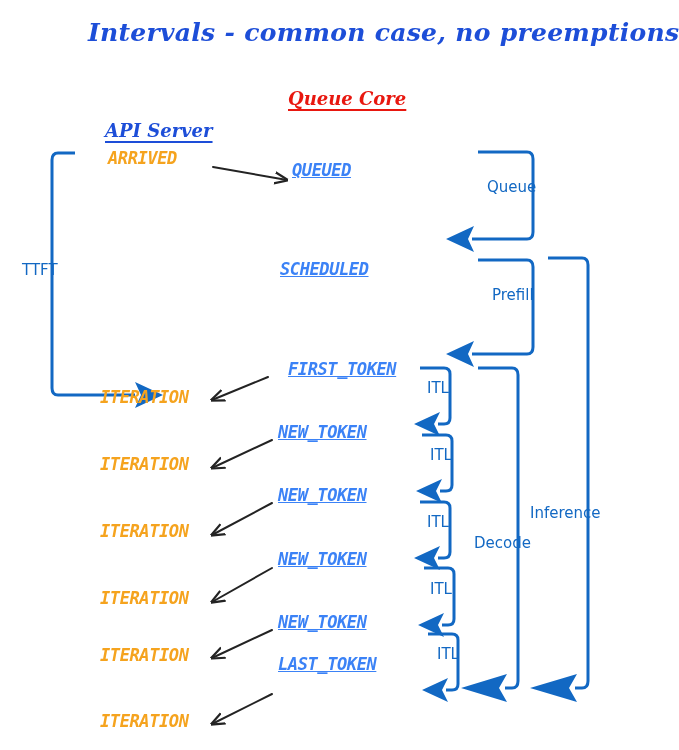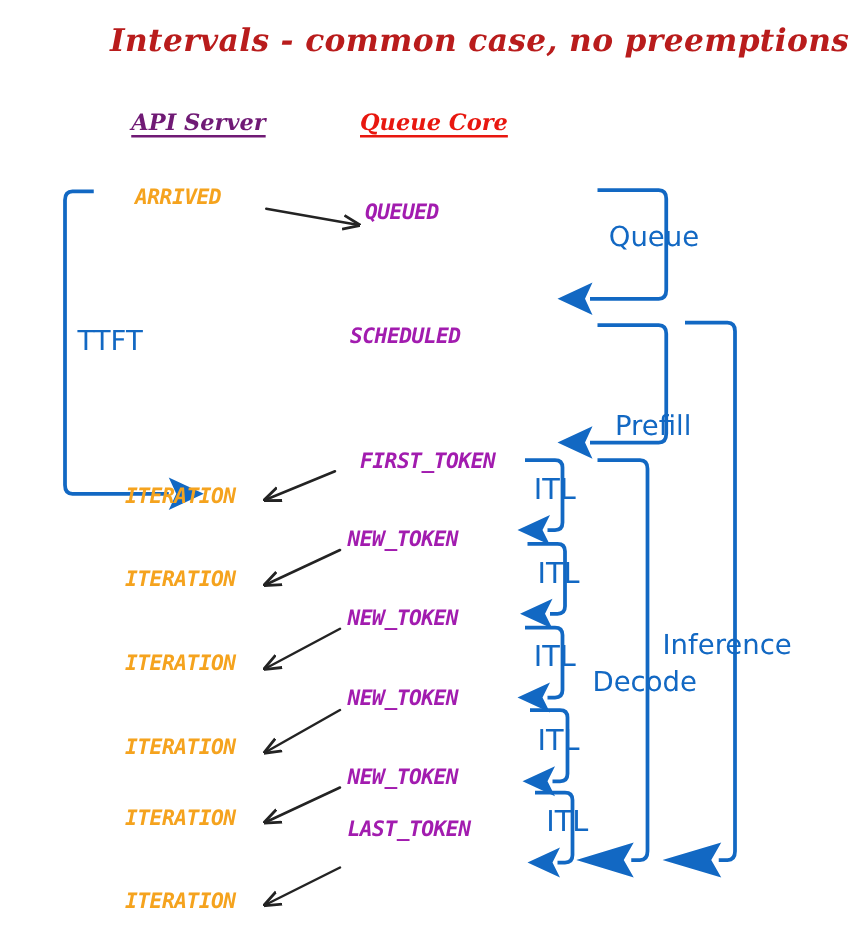--- a/index.html
+++ b/index.html
@@ -25,53 +25,53 @@
   .t {
     position: absolute;
     white-space: nowrap;
     line-height: 1;
   }
   .title {
     font-family: "DejaVu Serif", serif;
     font-weight: bold;
     font-style: italic;
     font-size: 25px;
-    color: #b91c1c;
+    color: #1d4ed8;
     letter-spacing: 0.3px;
   }
   .colhead {
     font-family: "DejaVu Serif", serif;
     font-style: italic;
     font-weight: bold;
     font-size: 18px;
     text-decoration: underline;
     text-underline-offset: 4px;
     text-decoration-thickness: 2px;
   }
-  .colhead.api   { color: #701a75; }
+  .colhead.api   { color: #1d4ed8; margin-top: 32px; }
   .colhead.core  { color: #E8170F; }
 
   .state {
     font-family: "DejaVu Sans Mono", monospace;
     font-style: italic;
     font-size: 17px;
     font-weight: bold;
     letter-spacing: -0.4px;
   }
   .state.api  { color: #F5A31E; }
-  .state.core { color: #a21caf; }
+  .state.core { color: #3b82f6; text-decoration: underline; }
 
   .blue-lab {
     font-family: "DejaVu Sans", sans-serif;
-    font-size: 22px;
+    font-size: 15px;
     color: #1268C3;
     letter-spacing: 0px;
   }
   .blue-lab.small {
-    font-size: 23px;
+    font-size: 15px;
   }
 </style>
 </head>
 <body>
 
 <svg id="canvas" viewBox="0 0 679 750">
   <defs>
     <marker id="blkhead" viewBox="0 0 10 10" refX="9" refY="5" markerWidth="7" markerHeight="7" orient="auto-start-reverse">
       <path d="M0,1 L10,5 L0,9" fill="none" stroke="#232323" stroke-width="1.6"></path>
     </marker>
@@ -139,23 +139,23 @@
 
 <div class="t state core" style="left:292px; top:162px;">QUEUED</div>
 <div class="t state core" style="left:280px; top:261px;">SCHEDULED</div>
 <div class="t state core" style="left:288px; top:361px;">FIRST_TOKEN</div>
 <div class="t state core" style="left:278px; top:424px;">NEW_TOKEN</div>
 <div class="t state core" style="left:278px; top:487px;">NEW_TOKEN</div>
 <div class="t state core" style="left:278px; top:551px;">NEW_TOKEN</div>
 <div class="t state core" style="left:278px; top:614px;">NEW_TOKEN</div>
 <div class="t state core" style="left:278px; top:656px;">LAST_TOKEN</div>
 
-<div class="t blue-lab" style="left:22px; top:263px;margin-left:40px;">TTFT</div>
+<div class="t blue-lab" style="left:22px; top:263px;">TTFT</div>
 <div class="t blue-lab" style="left:487px; top:180px;">Queue</div>
-<div class="t blue-lab" style="left:492px; top:288px;margin-top:43px;">Prefill</div>
+<div class="t blue-lab" style="left:492px; top:288px;">Prefill</div>
 <div class="t blue-lab" style="left:474px; top:536px;">Decode</div>
 <div class="t blue-lab" style="left:530px; top:461px;margin-top:45px;">Inference</div>
 
 <div class="t blue-lab small" style="left:427px; top:381px;">ITL</div>
 <div class="t blue-lab small" style="left:430px; top:448px;">ITL</div>
 <div class="t blue-lab small" style="left:427px; top:515px;">ITL</div>
 <div class="t blue-lab small" style="left:430px; top:582px;">ITL</div>
 <div class="t blue-lab small" style="left:437px; top:647px;">ITL</div>
 
 </body></html>

